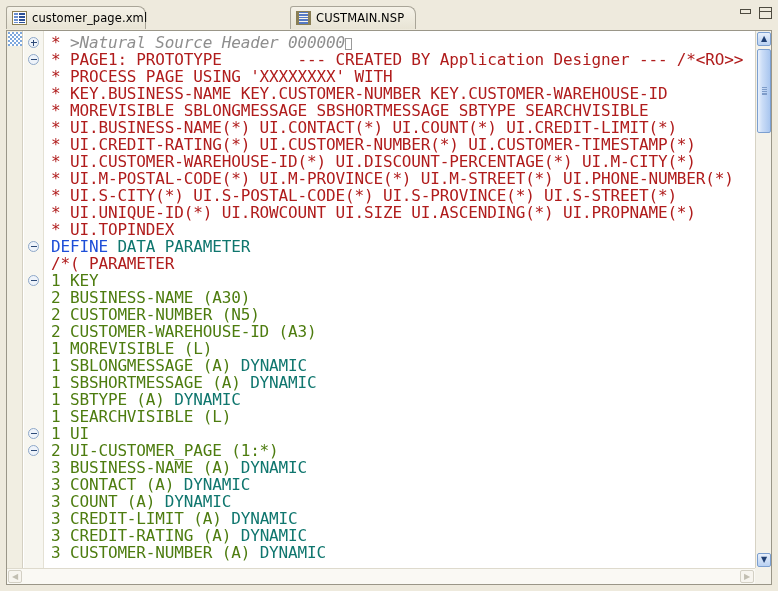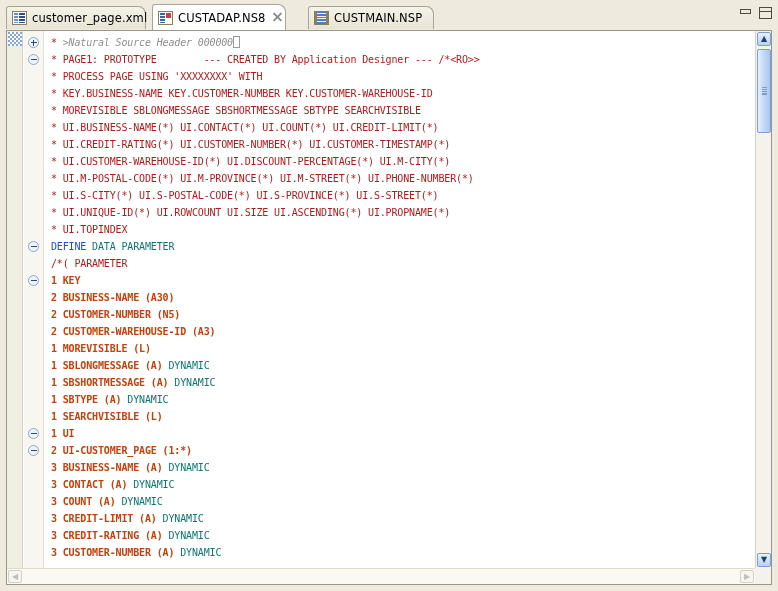--- a/index.html
+++ b/index.html
@@ -61,21 +61,21 @@
   }
   .tab.active {
     top: 4px;
     height: 26px;
     background: #ffffff;
     border-color: #a9a598;
     z-index: 5;
   }
   #tab-customer-page { left: 6px;   width: 140px; }
   #tab-custadap      { left: 152px; width: 134px; }
-  #tab-custmain      { left: 308px; width: 126px; }
+  #tab-custmain      { left: 290px; width: 126px; }
 
   .tab-label { margin-left: 5px; letter-spacing: .1px;}
   .tab-close {
     margin-left: 7px;
     width: 11px; height: 11px;
     position: relative;
     flex: none;
   }
   .tab-close::before, .tab-close::after {
     content: "";
@@ -261,32 +261,32 @@
     left: 38px; top: 0;
     right: 16px; bottom: 16px;
     background: #ffffff;
     overflow: hidden;
   }
   #code-lines {
     position: absolute;
     left: 6px; top: 3px;
     right: 0;
     font-family: "DejaVu Sans Mono", "Liberation Mono", monospace;
-    font-size: 10px;
+    font-size: 16px;
     line-height: 17px;
     white-space: pre;
     color: #000000;
     letter-spacing: -0.15px;
   }
   .line { height: 17px; }
   .c-comment  { color: #b01c1c; }
   .c-header   { color: #8e8e8e; font-style: italic; }
   .c-keyword  { color: #0f766e; }
   .c-define   { color: #1d4ed8; }
-  .c-plain    { color: #c2410c; font-weight: bold; }
+  .c-plain    { color: #4d7c0f; }
 
   
   .caret-box {
     display: inline-block;
     width: 7px; height: 12px;
     border: 1px solid #9a9a9a;
     vertical-align: -2px;
     box-sizing: border-box;
   }
 
@@ -378,25 +378,20 @@
 <div id="editor-window">
 
   <div id="tab-bar">
     <div id="tab-bar-underline"></div>
 
     <div class="tab" id="tab-customer-page">
       <span class="tab-icon icon-xml"></span>
       <span class="tab-label">customer_page.xml</span>
     </div>
 
-    <div class="tab active" id="tab-custadap">
-      <span class="tab-icon icon-ns8"></span>
-      <span class="tab-label">CUSTADAP.NS8</span>
-      <span class="tab-close"></span>
-    </div>
 
     <div class="tab" id="tab-custmain">
       <span class="tab-icon icon-nsp"></span>
       <span class="tab-label">CUSTMAIN.NSP</span>
     </div>
 
     <div id="window-controls">
       <div id="minimize-button"></div>
       <div id="maximize-button"></div>
     </div>

